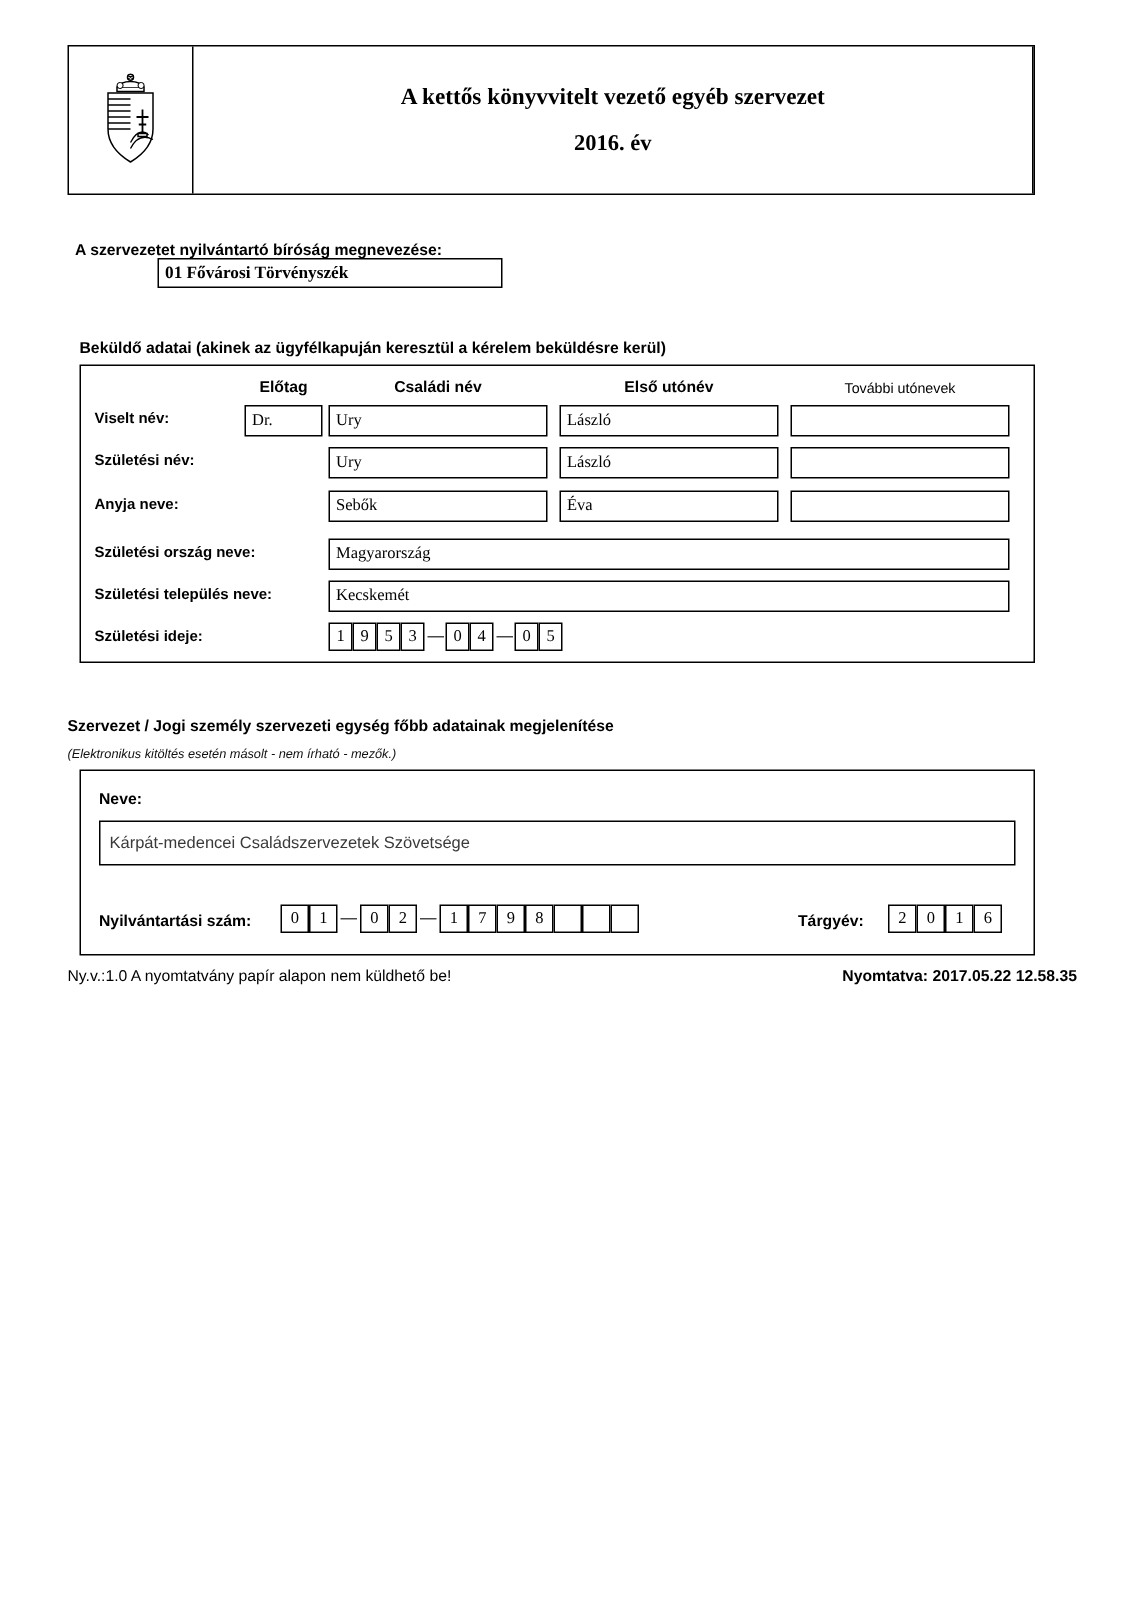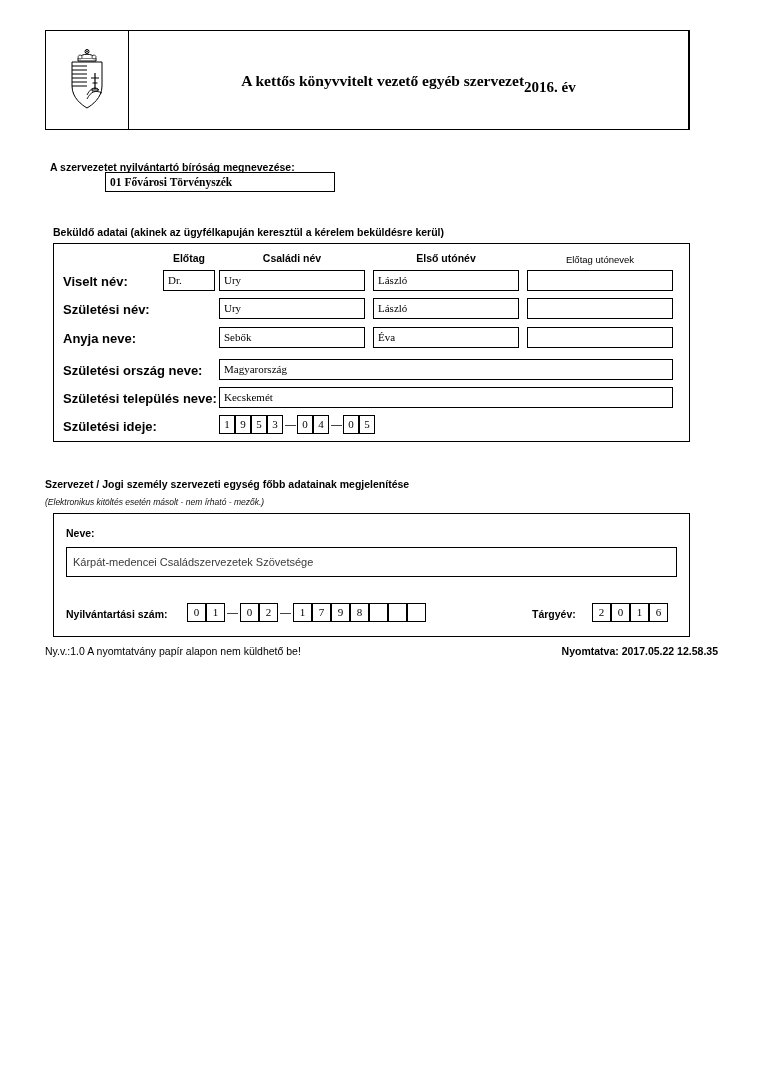--- a/index.html
+++ b/index.html
@@ -39,20 +39,21 @@
     display: flex;
     align-items: center;
     justify-content: center;
     box-sizing: border-box;
   }
   .header-title {
     flex: 1;
     border-right: 1px solid #000;
     box-sizing: border-box;
     display: flex;
+    flex-direction: column;
     align-items: center;
     justify-content: center;
     font-family: "Liberation Serif", serif;
     font-weight: bold;
     padding: 4px 8px;
   }
   .header-title .line1 {
     font-size: 15.5px;
     line-height: 19px;
     text-align: center;
@@ -124,21 +125,21 @@
     font-size: 10.5px;
     font-weight: bold;
     text-align: center;
   }
   .col-head.thin {
     font-weight: normal;
     font-size: 9.5px;
   }
   .row-lbl {
     position: absolute;
-    font-size: 13px;
+    font-size: 10px;
     font-weight: bold;
   }
   .inp {
     position: absolute;
     border: 1px solid #000;
     box-sizing: border-box;
     background: #fff;
     font-family: "Liberation Serif", serif;
     font-size: 11px;
     padding: 2px 4px;
@@ -281,21 +282,21 @@
   <div class="lbl" style="left:50px; top:161px;">A szervezetet nyilvántartó bíróság megnevezése:</div>
   <div class="court-box">01 Fővárosi Törvényszék</div>
 
   <div class="lbl" style="left:53px; top:226px;">Beküldő adatai (akinek az ügyfélkapuján keresztül a kérelem beküldésre kerül)</div>
 
   <div class="sender-box"></div>
 
   <div class="col-head" style="left:163px; top:252px; width:52px;">Előtag</div>
   <div class="col-head" style="left:219px; top:252px; width:146px;">Családi név</div>
   <div class="col-head" style="left:373px; top:252px; width:146px;">Első utónév</div>
-  <div class="col-head thin" style="left:527px; top:254px; width:146px;">Előtag utónevek</div>
+  <div class="col-head thin" style="left:527px; top:254px; width:146px;">További utónevek</div>
 
   <div class="row-lbl" style="left:63px; top:274px;">Viselt név:</div>
   <div class="inp" style="left:163px; top:270px; width:52px;">Dr.</div>
   <div class="inp" style="left:219px; top:270px; width:146px;">Ury</div>
   <div class="inp" style="left:373px; top:270px; width:146px;">László</div>
   <div class="inp" style="left:527px; top:270px; width:146px;"></div>
 
   <div class="row-lbl" style="left:63px; top:302px;">Születési név:</div>
   <div class="inp" style="left:219px; top:298px; width:146px;">Ury</div>
   <div class="inp" style="left:373px; top:298px; width:146px;">László</div>

